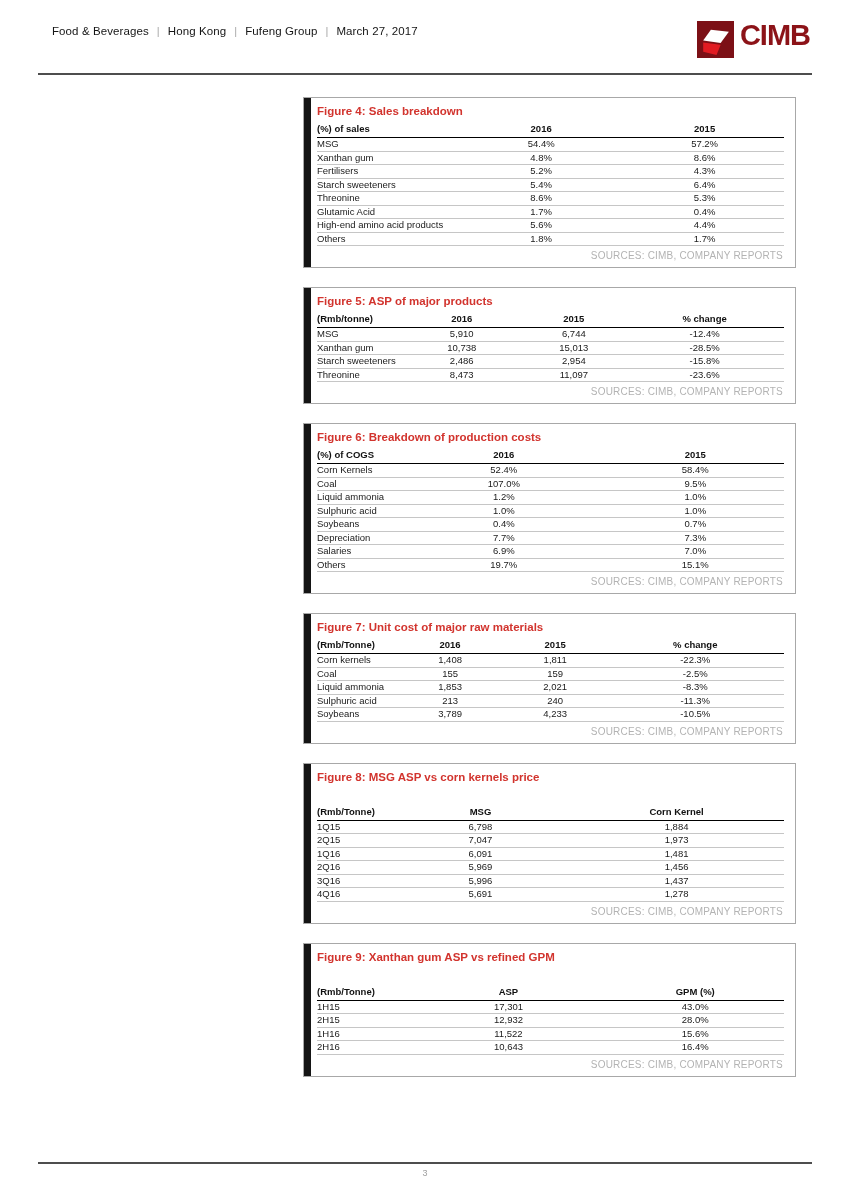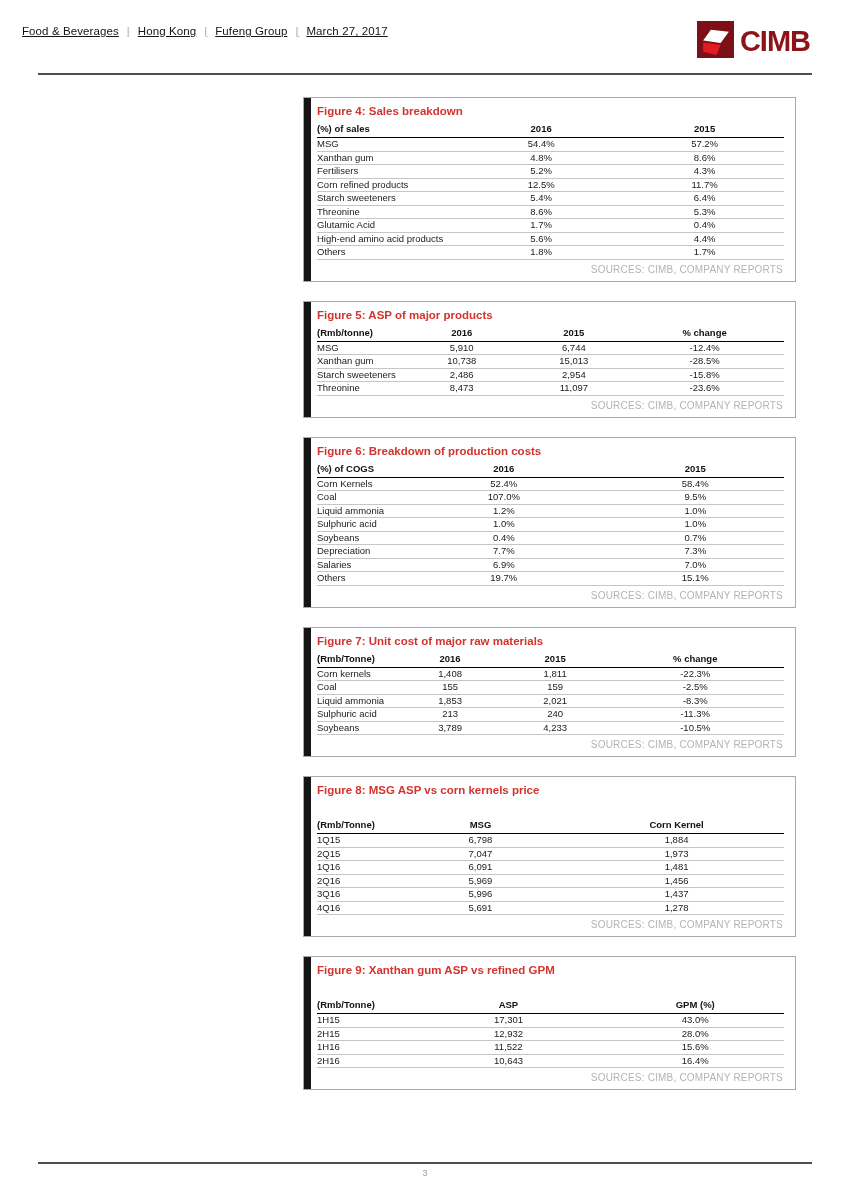--- a/index.html
+++ b/index.html
@@ -7,26 +7,26 @@
   body {
     width: 850px; height: 1201px;
     font-family: "Liberation Sans", sans-serif;
     position: relative;
     color: #1a1a1a;
   }
   .page { position: absolute; inset: 0; background: #fff; }
 
   
   .breadcrumb {
-    position: absolute; top: 25px; left: 22px;
+    position: absolute; top: 25px; left: 52px;
     display: flex; align-items: baseline; gap: 8px;
-    font-size: 11.5px; color: #151515; letter-spacing: 0.1px; text-decoration: underline;
+    font-size: 11.5px; color: #151515; letter-spacing: 0.1px;
   }
   .crumb-sep { color: #a8a8a8; font-size: 11px; }
-  .logo { position: absolute; top: 21px; right: 40px; display: flex; align-items: center; gap: 6px; padding-left: 35px; }
+  .logo { position: absolute; top: 21px; right: 40px; display: flex; align-items: flex-start; gap: 6px; padding-left: 35px; }
   .logo-text {
     font-size: 29px; font-weight: bold; letter-spacing: -1px;
     color: var(--logo-maroon, #8c1318); line-height: 1;
   }
   .header-rule {
     position: absolute; top: 73px; left: 38px; right: 38px;
     border-top: 2px solid #4d4d4d;
   }
 
   
@@ -138,25 +138,20 @@
               <td>Xanthan gum</td>
               <td>4.8%</td>
               <td>8.6%</td>
             </tr>
             <tr>
               <td>Fertilisers</td>
               <td>5.2%</td>
               <td>4.3%</td>
             </tr>
             <tr>
-              <td>Corn refined products</td>
-              <td>12.5%</td>
-              <td>11.7%</td>
-            </tr>
-            <tr>
               <td>Starch sweeteners</td>
               <td>5.4%</td>
               <td>6.4%</td>
             </tr>
             <tr>
               <td>Threonine</td>
               <td>8.6%</td>
               <td>5.3%</td>
             </tr>
             <tr>

